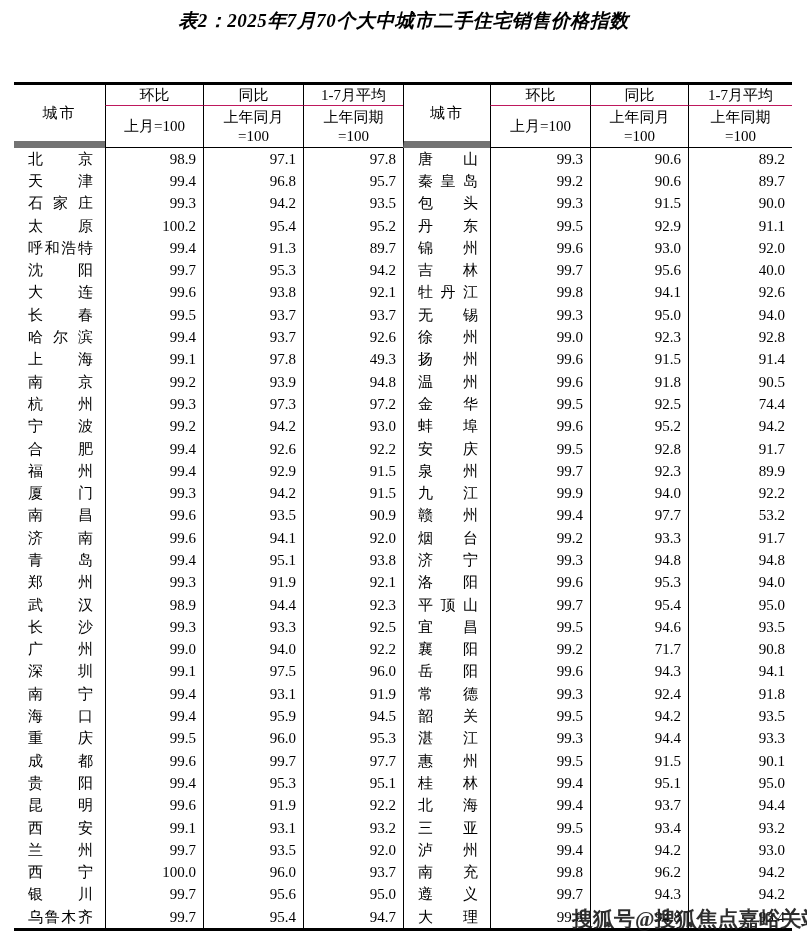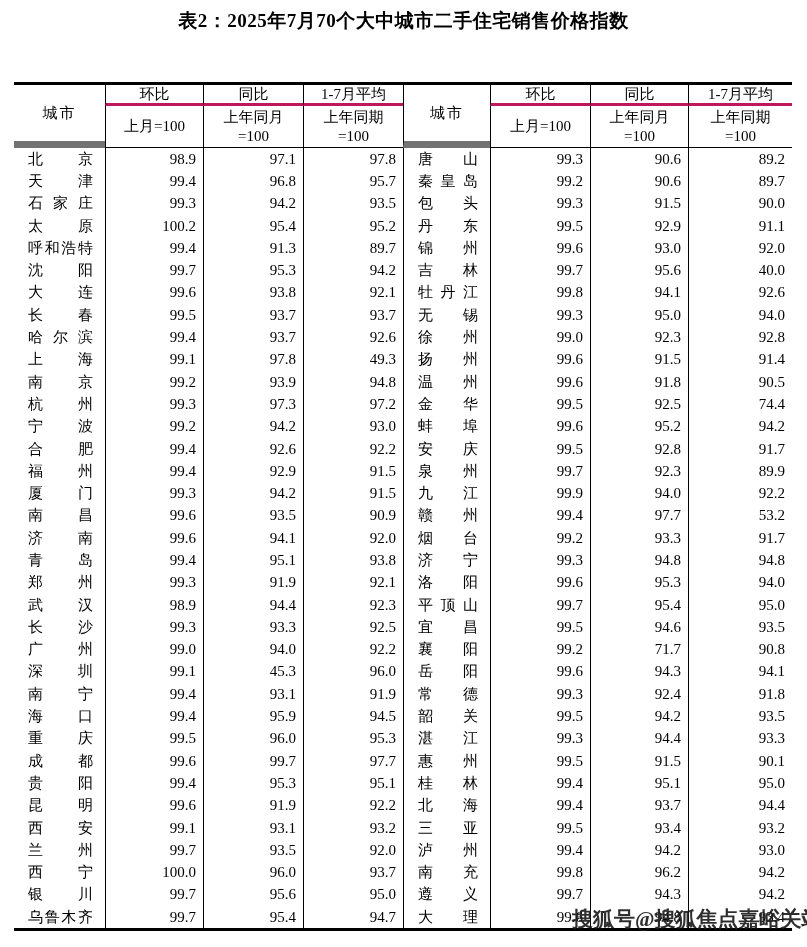--- a/index.html
+++ b/index.html
@@ -18,20 +18,21 @@
   }
   .title {
     position: absolute;
     top: 8px;
     left: 0;
     width: 100%;
     text-align: center;
     font-size: 19px;
     font-weight: bold;
     letter-spacing: 0.5px;
+    font-style: italic;
   }
   .table {
     position: absolute;
     left: 14px;
     top: 82px;
     display: flex;
   }
   .half {
     display: grid;
     grid-template-rows: 21px 42px;
@@ -51,21 +52,21 @@
   .h-city {
     grid-row: 1 / 3;
     grid-column: 1;
     justify-content: center;
     border-bottom: 7px solid #737373;
     letter-spacing: 2px;
   }
   .h-top {
     justify-content: center;
     border-left: 1px solid #000;
-    border-bottom: 3px solid #be185d;
+    border-bottom: 1px solid #be185d;
   }
   .h-sub {
     justify-content: center;
     border-left: 1px solid #000;
     border-bottom: 1px solid #000;
     white-space: pre-line;
     text-align: center;
     line-height: 19px;
   }
   .city-cell {
@@ -271,21 +272,21 @@
           <span>州</span>
         </div>
         <div class="cell num-cell">99.0</div>
         <div class="cell num-cell">94.0</div>
         <div class="cell num-cell">92.2</div>
         <div class="cell city-cell">
           <span>深</span>
           <span>圳</span>
         </div>
         <div class="cell num-cell">99.1</div>
-        <div class="cell num-cell">45.3</div>
+        <div class="cell num-cell">97.5</div>
         <div class="cell num-cell">96.0</div>
         <div class="cell city-cell">
           <span>南</span>
           <span>宁</span>
         </div>
         <div class="cell num-cell">99.4</div>
         <div class="cell num-cell">93.1</div>
         <div class="cell num-cell">91.9</div>
         <div class="cell city-cell">
           <span>海</span>

